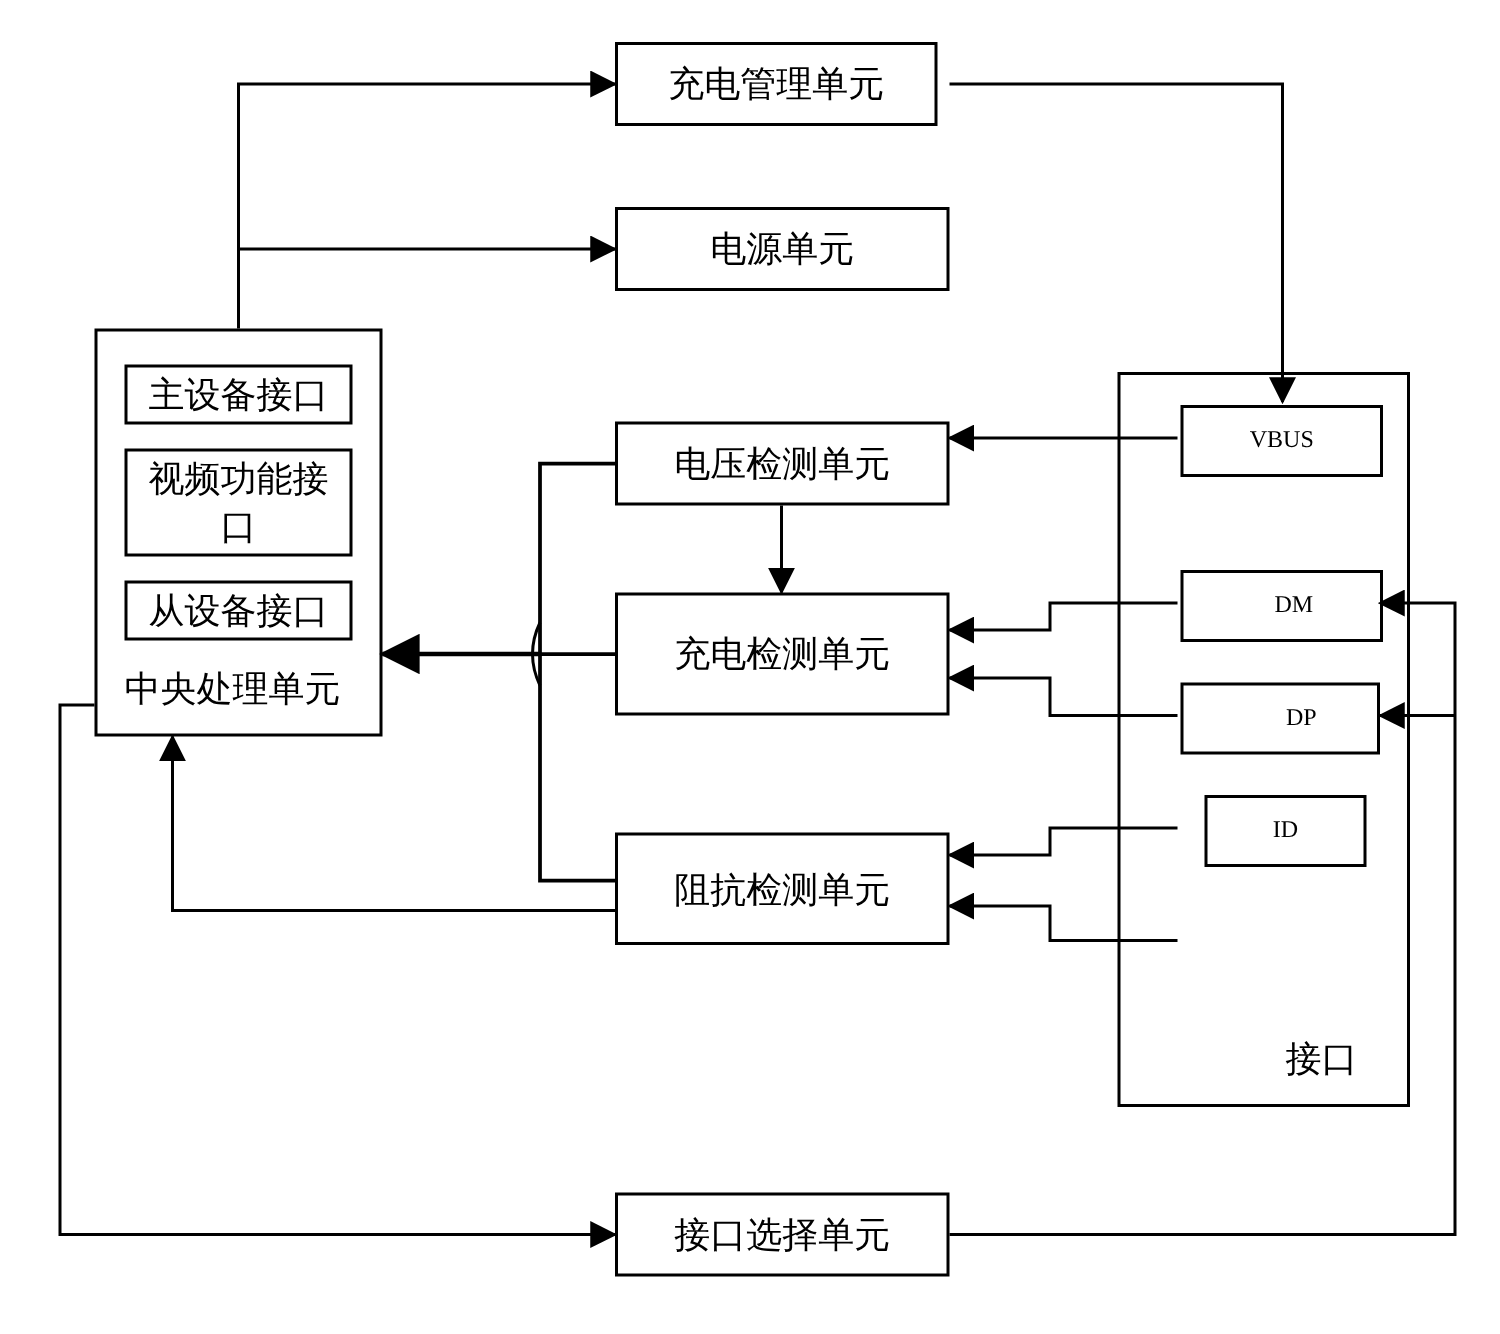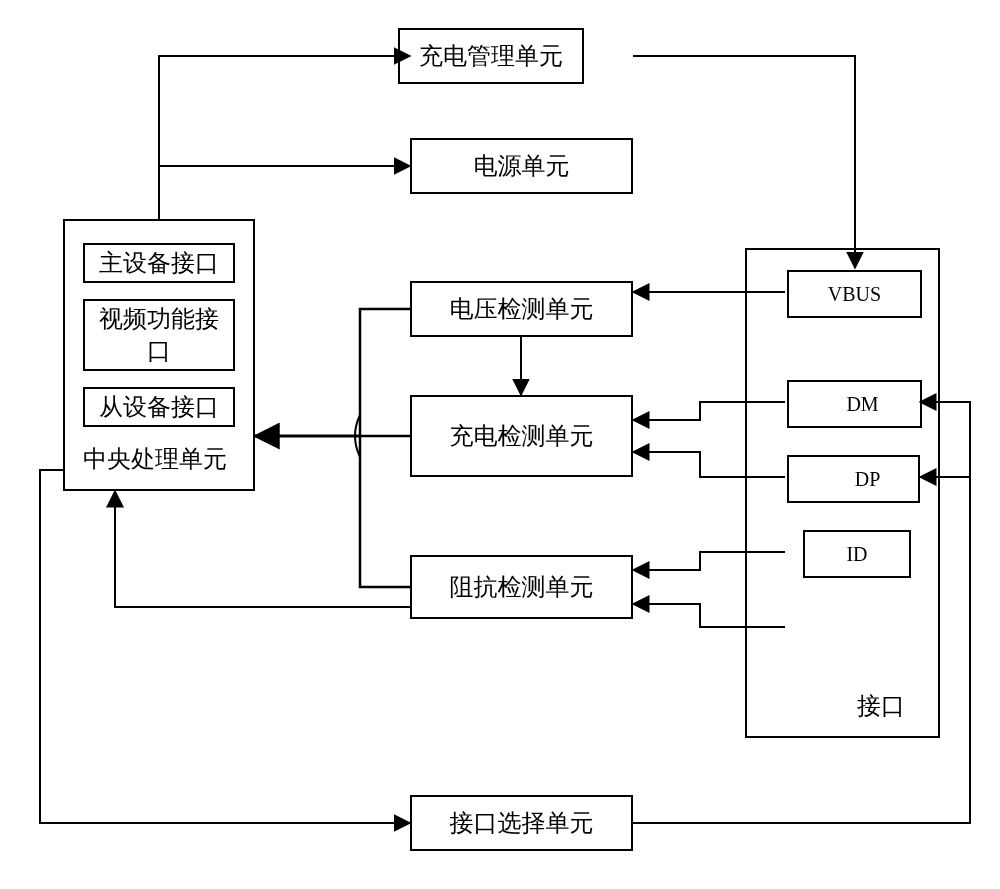--- a/index.html
+++ b/index.html
@@ -47,21 +47,21 @@
   }
   .iface-box {
     position: absolute;
     border: 2px solid #000;
     background: #fff;
     box-sizing: border-box;
   }
   .iface-inner {
     position: absolute;
     border: 2px solid #000;
-    font-size: 20px;
+    font-size: 16px;
     text-align: center;
     display: flex;
     align-items: center;
     justify-content: center;
     box-sizing: border-box;
   }
   .iface-label {
     position: absolute;
     font-size: 24px;
   }
@@ -78,29 +78,29 @@
 
 <div class="canvas">
 
   <div class="cpu-box" style="left:63px; top:219px; width:192px; height:272px;">
     <div class="cpu-inner">主设备接口</div>
     <div class="cpu-inner">视频功能接口</div>
     <div class="cpu-inner">从设备接口</div>
     <div class="cpu-label">中央处理单元</div>
   </div>
 
-  <div class="node" style="left:398px; top:28px;  width:186px; height:56px;">充电管理单元</div>
+  <div class="node" style="left:410px; top:28px;  width:215px; height:56px;">充电管理单元</div>
 
   <div class="node" style="left:410px; top:138px; width:223px; height:56px;">电源单元</div>
 
   <div class="node" style="left:410px; top:281px; width:223px; height:56px;">电压检测单元</div>
 
   <div class="node" style="left:410px; top:395px; width:223px; height:82px;">充电检测单元</div>
 
-  <div class="node" style="left:410px; top:555px; width:223px; height:64px;">阻抗检测单元</div>
+  <div class="node" style="left:410px; top:555px; width:223px; height:75px;">阻抗检测单元</div>
 
   <div class="node" style="left:410px; top:795px; width:223px; height:56px;">接口选择单元</div>
 
   <div class="iface-box" style="left:745px; top:248px; width:195px; height:490px;">
     <div class="iface-inner" style="left:40px; top:20px;  width:135px; height:48px;">VBUS</div>
     <div class="iface-inner" style="left:40px; top:130px; width:135px; height:48px;padding-left:16px;">DM</div>
     <div class="iface-inner" style="left:40px; top:205px; width:133px; height:48px;padding-left:28px;">DP</div>
     <div class="iface-inner" style="left:56px; top:280px; width:108px; height:48px;">ID</div>
     <div class="iface-label" style="left:110px; top:440px;">接口</div>
   </div>

